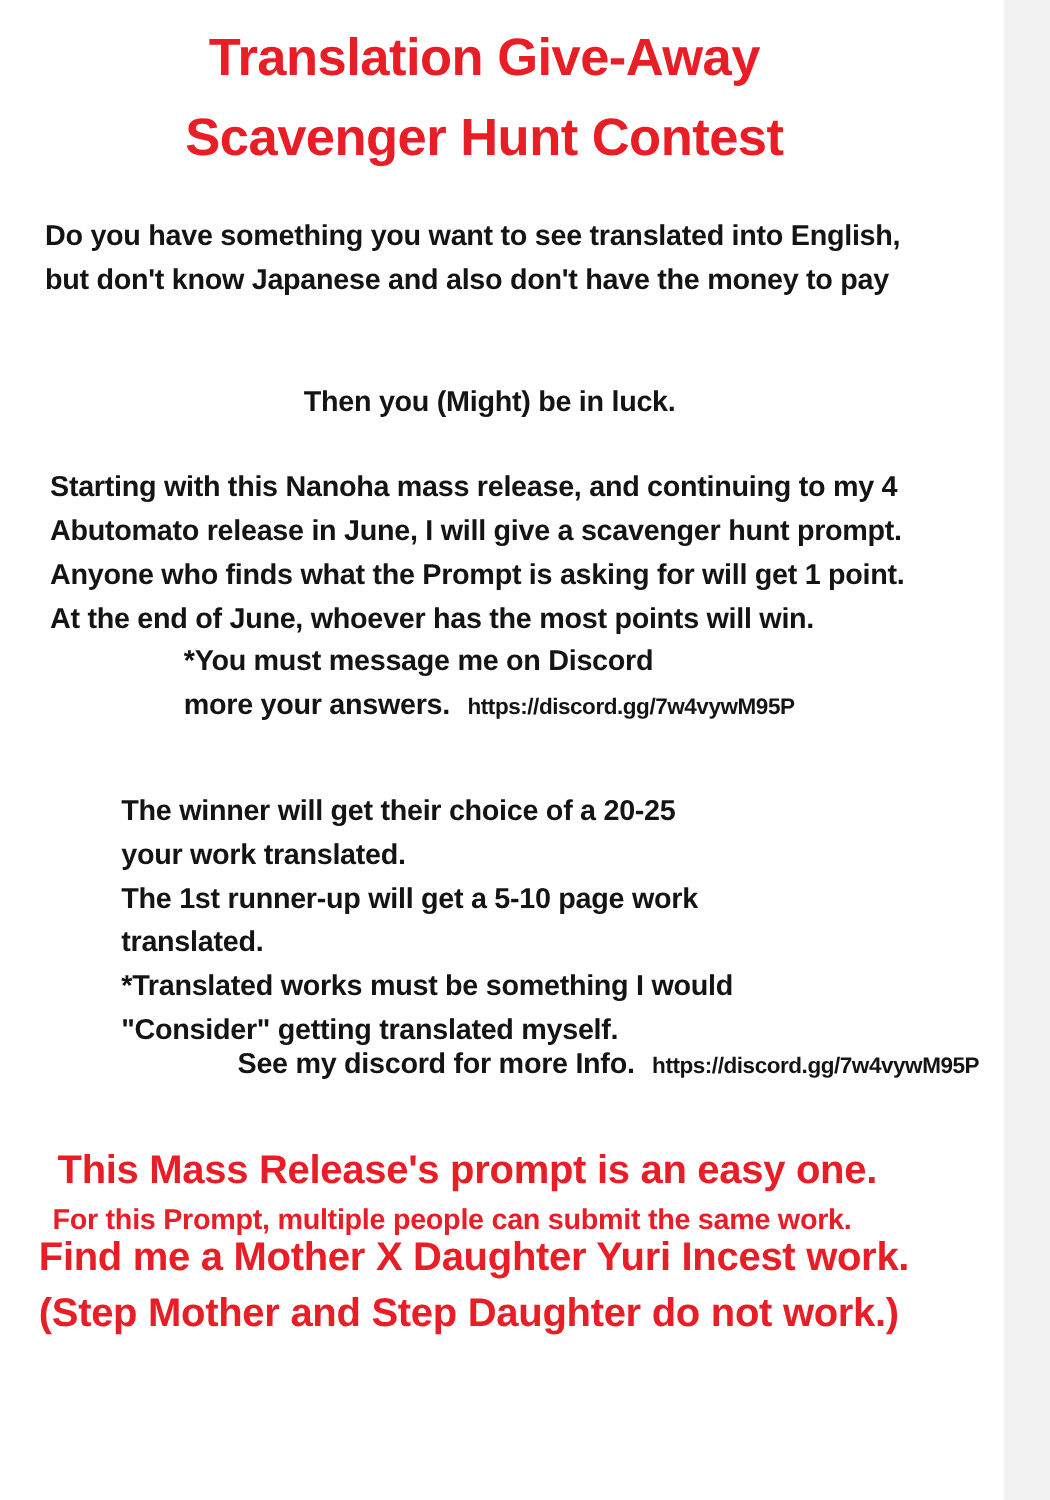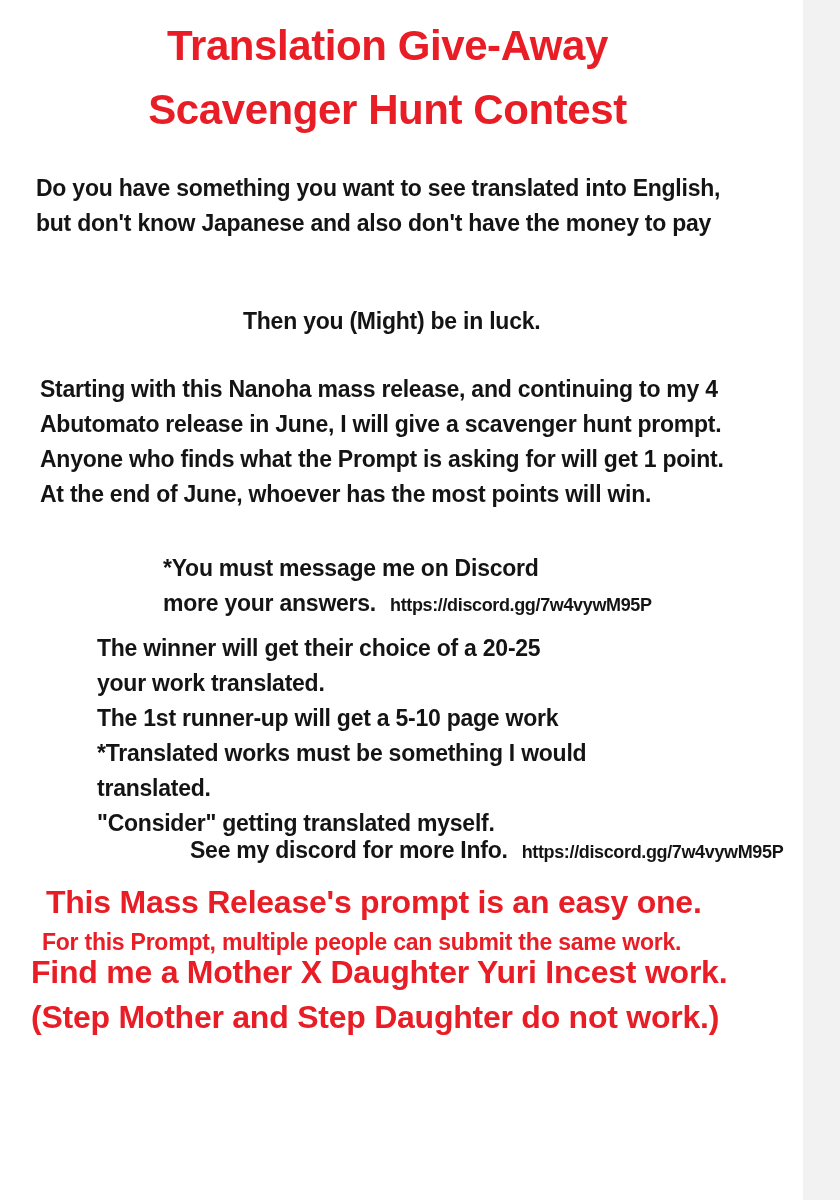--- a/index.html
+++ b/index.html
@@ -34,31 +34,31 @@
   }
 
   .body-text{
     font-size:23px;
     line-height:35px;
   }
 
   .intro-block{top:171px;left:36px;}
   .luck-line{top:304px;left:243px;font-size:23px;line-height:35px;}
   .rules-block{top:372px;left:40px;}
-  .discord-note-block{top:511px;left:163px;margin-top:40px;}
+  .discord-note-block{top:511px;left:147px;}
   .prizes-block{top:631px;left:97px;}
   .see-discord-line{top:833px;left:190px;}
 
   .url-text{
     font-size:18px;
     letter-spacing:-0.02em;
     margin-left:14px;
   }
 
-  .red{color:var(--accent-red);}
+  .red{color:var(--accent-red);margin-top:33px;}
   .prompt-headline{top:882px;left:46px;font-size:32px;line-height:40px;}
   .prompt-note{top:926px;left:42px;font-size:23px;line-height:32px;}
   .prompt-task-block{top:950px;left:31px;font-size:32px;line-height:45px;}
 </style>
 </head>
 <body>
 
 <div class="page">
 
   <div class="abs title-block">
@@ -84,22 +84,22 @@
     <div>*You must message me on Discord</div>
     <div>
       <span>more your answers.</span><span class="url-text">https://discord.gg/7w4vywM95P</span>
     </div>
   </div>
 
   <div class="abs body-text prizes-block">
     <div>The winner will get their choice of a 20-25</div>
     <div>your work translated.</div>
     <div>The 1st runner-up will get a 5-10 page work</div>
+    <div>translated.</div>
     <div>*Translated works must be something I would</div>
-    <div>translated.</div>
     <div>"Consider" getting translated myself.</div>
   </div>
 
   <div class="abs body-text see-discord-line">
     <span>See my discord for more Info.</span><span class="url-text">https://discord.gg/7w4vywM95P</span>
   </div>
 
   <div class="abs red prompt-headline">This Mass Release's prompt is an easy one.</div>
   <div class="abs red prompt-note">For this Prompt, multiple people can submit the same work.</div>
   <div class="abs red prompt-task-block">

